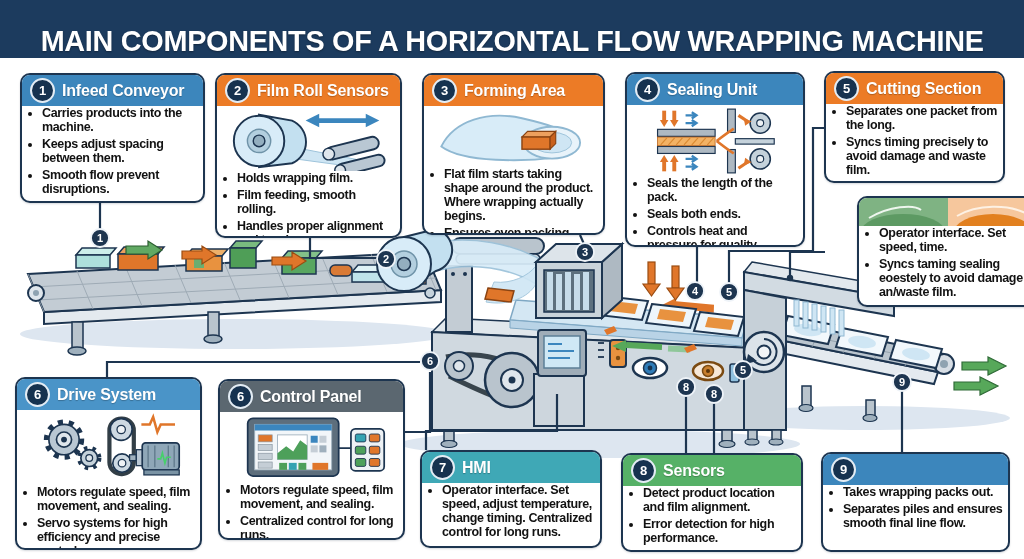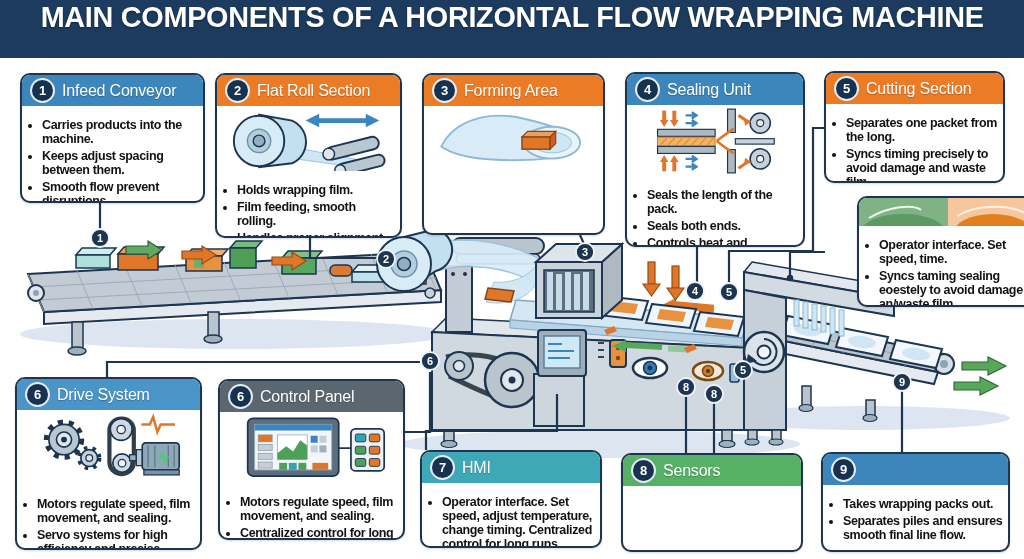--- a/index.html
+++ b/index.html
@@ -1,33 +1,33 @@
 <!DOCTYPE html>
 <html><head>
 <meta charset="utf-8">
 <style>
   html,body{margin:0;padding:0;background:#fff;}
   .stage{position:relative;width:1024px;height:559px;overflow:hidden;background:#fff;
          font-family:"Liberation Sans",sans-serif;}
   .title-bar{position:absolute;left:0;top:0;width:1024px;height:58px;background:#1c3b5e;
-             display:flex;align-items:flex-start;justify-content:center;z-index:4;}
+             display:flex;align-items:flex-end;justify-content:center;z-index:4;}
   .title-bar h1{margin:0;color:#fff;font-size:30px;font-weight:bold;letter-spacing:-0.3px;
                 white-space:nowrap;transform:scaleX(0.96);text-shadow:0 1px 2px rgba(0,0,0,.35);}
   svg.machine{position:absolute;left:0;top:0;width:1024px;height:559px;z-index:1;}
   .callout{position:absolute;background:#fff;border:2.5px solid #1d3550;border-radius:10px;
            overflow:hidden;z-index:3;box-sizing:border-box;box-shadow:0 1px 2px rgba(20,40,60,.18);}
   .hd{display:flex;align-items:center;gap:7px;padding:3px 8px;min-height:29px;box-sizing:border-box;}
   .hdr-blue{background:#3c86bc}.hdr-blue2{background:#4a94c8}.hdr-orange{background:#ec7b26}
   .hdr-teal{background:#3fa8b6}.hdr-green{background:#56b167}.hdr-slate{background:#5b6770}
   .badge{width:21px;height:21px;border-radius:50%;background:#16324f;border:2px solid #e3ecf4;
          color:#fff;font-weight:bold;font-size:13px;display:flex;align-items:center;
          justify-content:center;flex:none;box-sizing:content-box;}
-  .hd .t{color:#fff;font-weight:normal;font-size:16px;letter-spacing:-0.2px;white-space:nowrap;
+  .hd .t{color:#fff;font-weight:bold;font-size:16px;letter-spacing:-0.2px;white-space:nowrap;
          text-shadow:0 1px 1px rgba(0,0,0,.25);}
-  .callout ul{margin:12px 0 0 0;padding:0 4px 3px 20px;}
+  .callout ul{margin:0 0 0 0;padding:0 4px 3px 20px;}
   .callout li{font-size:12.5px;font-weight:bold;color:#121212;line-height:1.12;
               letter-spacing:-0.35px;margin-bottom:3px;}
   .illus{display:block;margin:1px auto 0 auto;}
 </style>
 </head>
 <body>
 
 <div class="stage">
 
   <div class="title-bar">
@@ -320,21 +320,21 @@
     <ul>
       <li>Carries products into the machine.</li>
       <li>Keeps adjust spacing between them.</li>
       <li>Smooth flow prevent disruptions.</li>
     </ul>
   </div>
 
   <div class="callout" style="left:215px;top:73px;width:187px;height:165px;">
     <div class="hd hdr-orange">
       <span class="badge">2</span>
-      <span class="t">Flat Roll Section</span>
+      <span class="t">Film Roll Sensors</span>
     </div>
     <svg class="illus" width="170" height="64" viewBox="0 0 175 66">
       <polygon points="62,52 136,62 136,54 64,40" fill="#cfe6f4" stroke="#9cc2da" stroke-width="1"></polygon>
       <g transform="rotate(-14 132 42)">
           <rect x="104" y="36" width="56" height="13" rx="6.5" fill="#b9c7d3" stroke="#1d3550" stroke-width="2"></rect>
           <ellipse cx="107" cy="42.5" rx="6" ry="6" fill="#dfe6ec" stroke="#1d3550" stroke-width="1.5"></ellipse>
         </g>
       <g transform="rotate(-14 140 60)">
           <rect x="116" y="54" width="50" height="12" rx="6" fill="#b9c7d3" stroke="#1d3550" stroke-width="2"></rect>
           <ellipse cx="119" cy="60" rx="5.5" ry="5.5" fill="#dfe6ec" stroke="#1d3550" stroke-width="1.5"></ellipse>
@@ -362,20 +362,24 @@
       <span class="t">Forming Area</span>
     </div>
     <svg class="illus" width="166" height="60" viewBox="0 0 175 64">
       <path d="M10,42 C24,14 60,4 96,12 C122,18 144,24 152,36 C158,44 148,52 132,54 C100,58 34,60 10,42 Z" fill="#d8ecf8" stroke="#8fb8d2" stroke-width="2"></path>
       <ellipse cx="128" cy="38" rx="30" ry="17" fill="#e8f3fa" stroke="#8fb8d2" stroke-width="2"></ellipse>
       <ellipse cx="128" cy="38" rx="21" ry="11" fill="#cfe6f4" stroke="#9cc2da" stroke-width="1"></ellipse>
       <polygon points="96,32 102,26 132,26 126,32" fill="#eda05e" stroke="#8a4312" stroke-width="1.2"></polygon>
       <rect x="96" y="32" width="30" height="13" fill="#e0762a" stroke="#8a4312" stroke-width="1.5"></rect>
       <polygon points="126,45 132,39 132,26 126,32" fill="#c9621e" stroke="#8a4312" stroke-width="1.2"></polygon>
     </svg>
+    <ul>
+      <li>Flat film starts taking shape around the product. Where wrapping actually begins.</li>
+      <li>Ensures even packing.</li>
+    </ul>
   </div>
 
   <div class="callout" style="left:625px;top:72px;width:180px;height:175px;">
     <div class="hd hdr-blue">
       <span class="badge">4</span>
       <span class="t">Sealing Unit</span>
     </div>
     <svg class="illus" width="165" height="70" viewBox="0 0 165 90">
       <rect x="8" y="30" width="74" height="9" fill="#aeb9c2" stroke="#1d3550" stroke-width="1.5"></rect>
       <rect x="8" y="52" width="74" height="9" fill="#aeb9c2" stroke="#1d3550" stroke-width="1.5"></rect>
@@ -539,20 +543,24 @@
     <ul>
       <li>Operator interface. Set speed, adjust temperature, change timing. Centralized control for long runs.</li>
     </ul>
   </div>
 
   <div class="callout" style="left:621px;top:453px;width:182px;height:99px;">
     <div class="hd hdr-green">
       <span class="badge">8</span>
       <span class="t">Sensors</span>
     </div>
+    <ul>
+      <li>Detect product location and film alignment.</li>
+      <li>Error detection for high performance.</li>
+    </ul>
   </div>
 
   <div class="callout" style="left:821px;top:452px;width:189px;height:100px;">
     <div class="hd hdr-blue">
       <span class="badge">9</span>
     </div>
     <ul>
       <li>Takes wrapping packs out.</li>
       <li>Separates piles and ensures smooth final line flow.</li>
     </ul>

